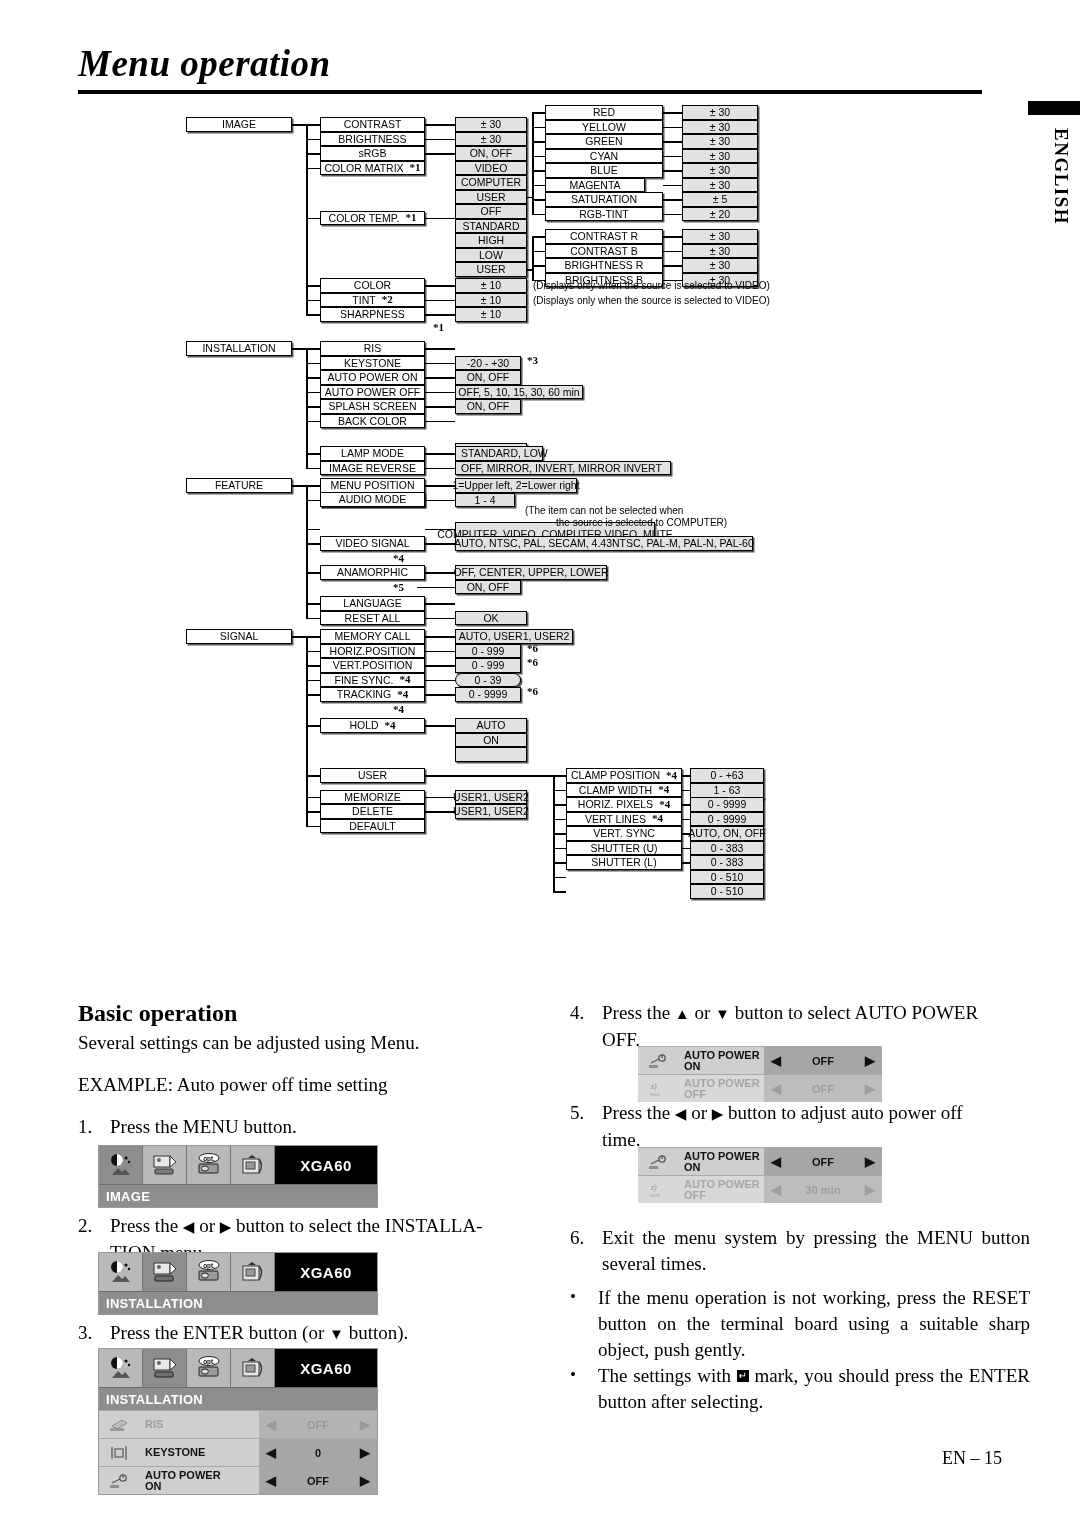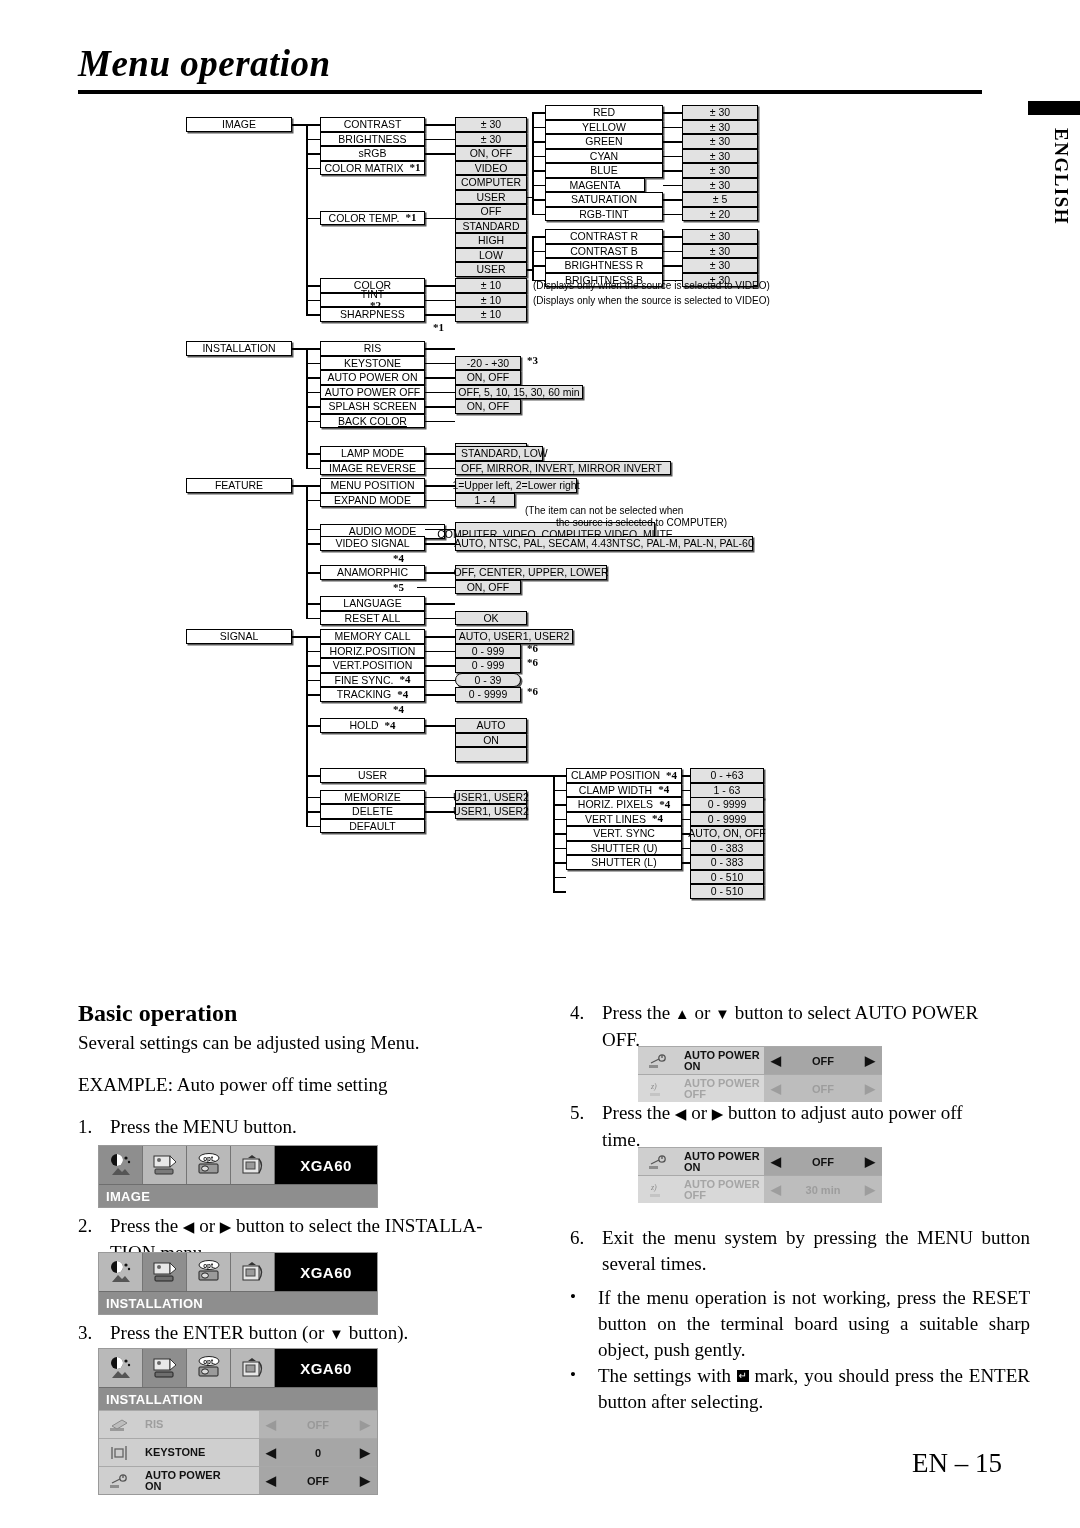--- a/index.html
+++ b/index.html
@@ -21,21 +21,21 @@
     position:absolute;right:0;top:101px;width:52px;height:14px;background:#000;
   }
   #eng-label{
     position:absolute;right:8px;top:128px;
     writing-mode:vertical-rl;
     font-family:"Liberation Serif", serif;
     font-weight:bold;font-size:19px;letter-spacing:1.5px;
   }
   #footer{
     position:absolute;right:78px;top:1448px;
-    font-family:"Liberation Serif", serif;font-size:27px;
+    font-family:"Liberation Serif", serif;font-size:18px;
   }
 
   
   #tree{position:absolute;left:0;top:0;width:1080px;height:900px;}
   .bx{
     position:absolute;box-sizing:border-box;
     border:1.6px solid #000;background:#fff;
     font-family:"Liberation Sans", sans-serif;
     font-size:10.5px;line-height:1;
     display:flex;align-items:center;justify-content:center;
@@ -286,21 +286,21 @@
     <div class="ln h" style="left: 527px; top: 269.25px; width: 5px;"></div>
     <div class="bx" style="left: 320px; top: 278px; width: 105px; height: 14.5px;">
       <span>COLOR</span>
     </div>
     <div class="bx g" style="left: 455px; top: 278px; width: 72px; height: 14.5px;">
       <span>± 10</span>
     </div>
     <div class="ln h" style="left: 425px; top: 285.25px; width: 30px;"></div>
     <div class="ln h" style="left: 306px; top: 285.25px; width: 14px;"></div>
     <div class="note" style="left: 533px; top: 280px;">(Displays only when the source is selected to VIDEO)</div>
-    <div class="bx" style="left: 320px; top: 292.5px; width: 105px; height: 14.5px; flex-direction: column;">
+    <div class="bx" style="left: 320px; top: 292.5px; width: 105px; height: 14.5px;">
       <span>TINT</span>
       <span class="sup">*2</span>
     </div>
     <div class="bx g" style="left: 455px; top: 292.5px; width: 72px; height: 14.5px;">
       <span>± 10</span>
     </div>
     <div class="ln h" style="left: 425px; top: 299.75px; width: 30px;"></div>
     <div class="ln h" style="left: 306px; top: 299.75px; width: 14px;"></div>
     <div class="note" style="left: 533px; top: 294.5px;">(Displays only when the source is selected to VIDEO)</div>
     <div class="bx" style="left: 320px; top: 307px; width: 105px; height: 14.5px;">
@@ -330,21 +330,21 @@
     </div>
     <div class="ln h" style="left: 306px; top: 377.25px; width: 14px;"></div>
     <div class="bx" style="left: 320px; top: 384.5px; width: 105px; height: 14.5px;">
       <span>AUTO POWER OFF</span>
     </div>
     <div class="ln h" style="left: 306px; top: 391.75px; width: 14px;"></div>
     <div class="bx" style="left: 320px; top: 399px; width: 105px; height: 14.5px;">
       <span>SPLASH SCREEN</span>
     </div>
     <div class="ln h" style="left: 306px; top: 406.25px; width: 14px;"></div>
-    <div class="bx" style="left: 320px; top: 413.5px; width: 105px; height: 14.5px; text-decoration: underline;">
+    <div class="bx" style="left: 320px; top: 413.5px; width: 105px; height: 14.5px;">
       <span>BACK COLOR</span>
     </div>
     <div class="ln h" style="left: 306px; top: 420.75px; width: 14px;"></div>
     <div class="bx" style="left: 320px; top: 446px; width: 105px; height: 14.5px;">
       <span>LAMP MODE</span>
     </div>
     <div class="ln h" style="left: 306px; top: 453.25px; width: 14px;"></div>
     <div class="bx" style="left: 320px; top: 460.5px; width: 105px; height: 14.5px;">
       <span>IMAGE REVERSE</span>
     </div>
@@ -383,21 +383,21 @@
     </div>
     <div class="ln h" style="left: 292px; top: 485.25px; width: 28px;"></div>
     <div class="bx" style="left: 320px; top: 478px; width: 105px; height: 14.5px;">
       <span>MENU POSITION</span>
     </div>
     <div class="ln h" style="left: 306px; top: 485.25px; width: 14px;"></div>
     <div class="bx" style="left: 320px; top: 492.5px; width: 105px; height: 14.5px;">
       <span>EXPAND MODE</span>
     </div>
     <div class="ln h" style="left: 306px; top: 499.75px; width: 14px;"></div>
-    <div class="bx" style="left: 320px; top: 524px; width: 125px; height: 14.5px;">
+    <div class="bx" style="left: 320px; top: 492px; width: 105px; height: 14.5px;">
       <span>AUDIO MODE</span>
     </div>
     <div class="ln h" style="left: 306px; top: 528.75px; width: 14px;"></div>
     <div class="bx" style="left: 320px; top: 536px; width: 105px; height: 14.5px;">
       <span>VIDEO SIGNAL</span>
     </div>
     <div class="ln h" style="left: 306px; top: 543.25px; width: 14px;"></div>
     <div class="bx" style="left: 320px; top: 565px; width: 105px; height: 14.5px;">
       <span>ANAMORPHIC</span>
     </div>

